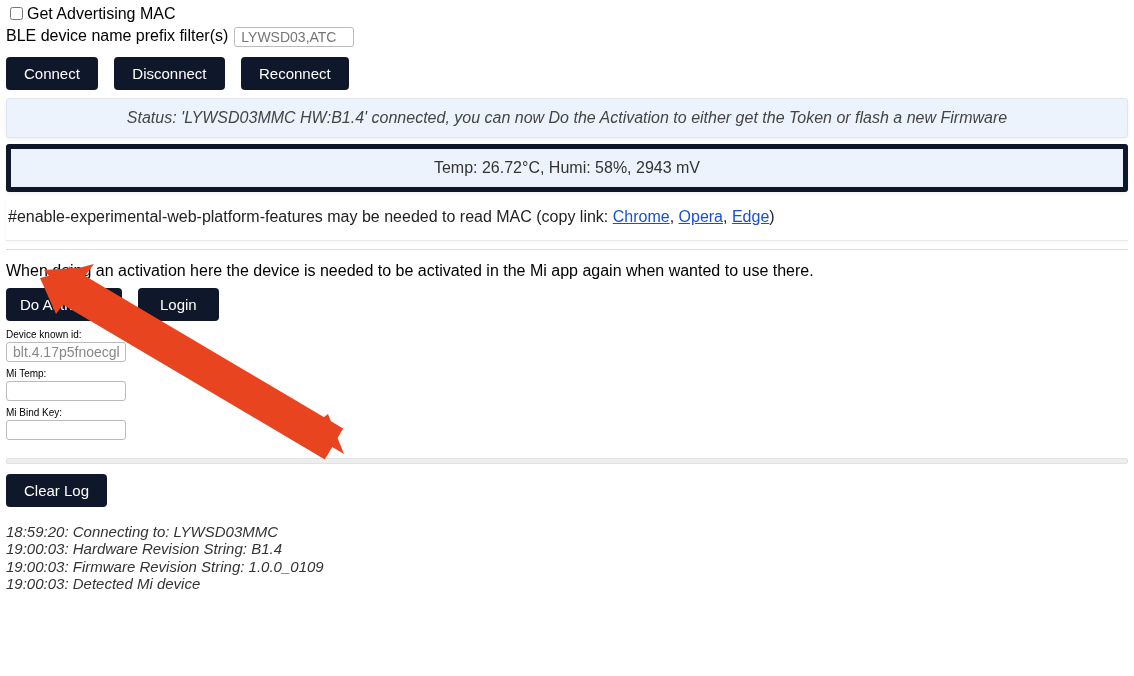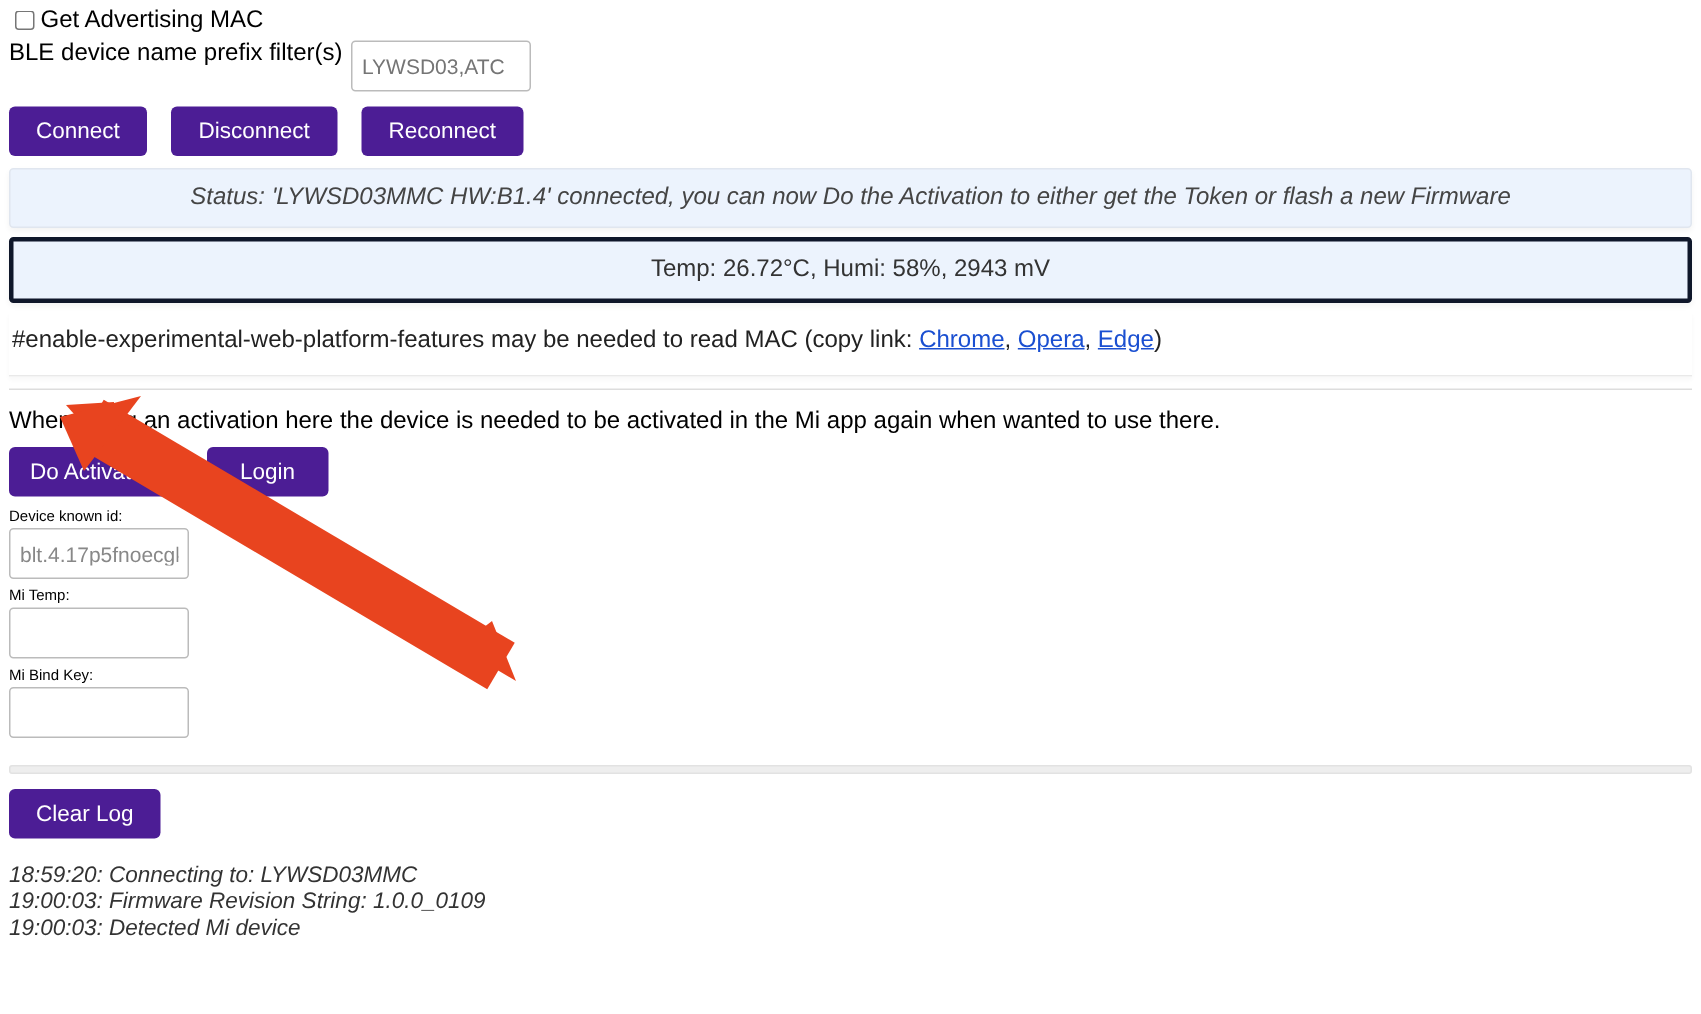--- a/index.html
+++ b/index.html
@@ -28,26 +28,26 @@
       margin-bottom: 10px;
     }
     .filter-label {
       margin-right: 6px;
     }
     input[type="text"] {
       border: 1px solid #bbb;
       border-radius: 3px;
       padding: 4px 6px;
       font-size: 14px;
-      height: 34px;
+      height: 20px;
       width: 120px;
       color: #888;
     }
     .btn {
-      background: #4c1d95;
+      background: #0f172a;
       color: #fff;
       border: none;
       border-radius: 4px;
       padding: 8px 18px;
       font-size: 15px;
       cursor: pointer;
       margin-right: 12px;
     }
     .btn-row {
       margin-bottom: 8px;
@@ -58,21 +58,21 @@
       border-radius: 3px;
       padding: 10px 14px;
       margin-bottom: 6px;
       text-align: center;
       font-style: italic;
       color: #444;
       box-shadow: 0 2px 4px rgba(0,0,0,0.05);
     }
     .status-panel-readings {
       background: #ecf3fd;
-      border: 3px solid #0f172a;
+      border: 5px solid #0f172a;
       border-radius: 3px;
       padding: 10px 14px;
       margin-bottom: 6px;
       text-align: center;
       color: #333;
       box-shadow: 0 2px 4px rgba(0,0,0,0.05);
     }
     .info-panel {
       border-bottom: 1px solid #e9e9e9;
       padding: 10px 2px 14px 2px;
@@ -183,20 +183,21 @@
 
 <label class="field-label">Mi Bind Key:</label>
 <input class="field-input" type="text" value="" style="">
 
 <div class="divider-block"></div>
 
 <button class="btn" style="margin-bottom:0;">Clear Log</button>
 
 <div class="log-area" id="log-area">
     <div class="log-entry">18:59:20: Connecting to: LYWSD03MMC</div>
+    <div class="log-entry">19:00:03: Hardware Revision String: B1.4</div>
     <div class="log-entry">19:00:03: Firmware Revision String: 1.0.0_0109</div>
     <div class="log-entry">19:00:03: Detected Mi device</div>
   </div>
 
 <svg class="arrow-overlay" style="left:34px; top:264px;" width="320" height="200">
   <defs>
     <marker id="arrowhead" markerWidth="12" markerHeight="12" refX="2" refY="6" orient="auto">
       <polygon points="0 0, 12 6, 0 12" fill="#e8441f"></polygon>
     </marker>
   </defs>

